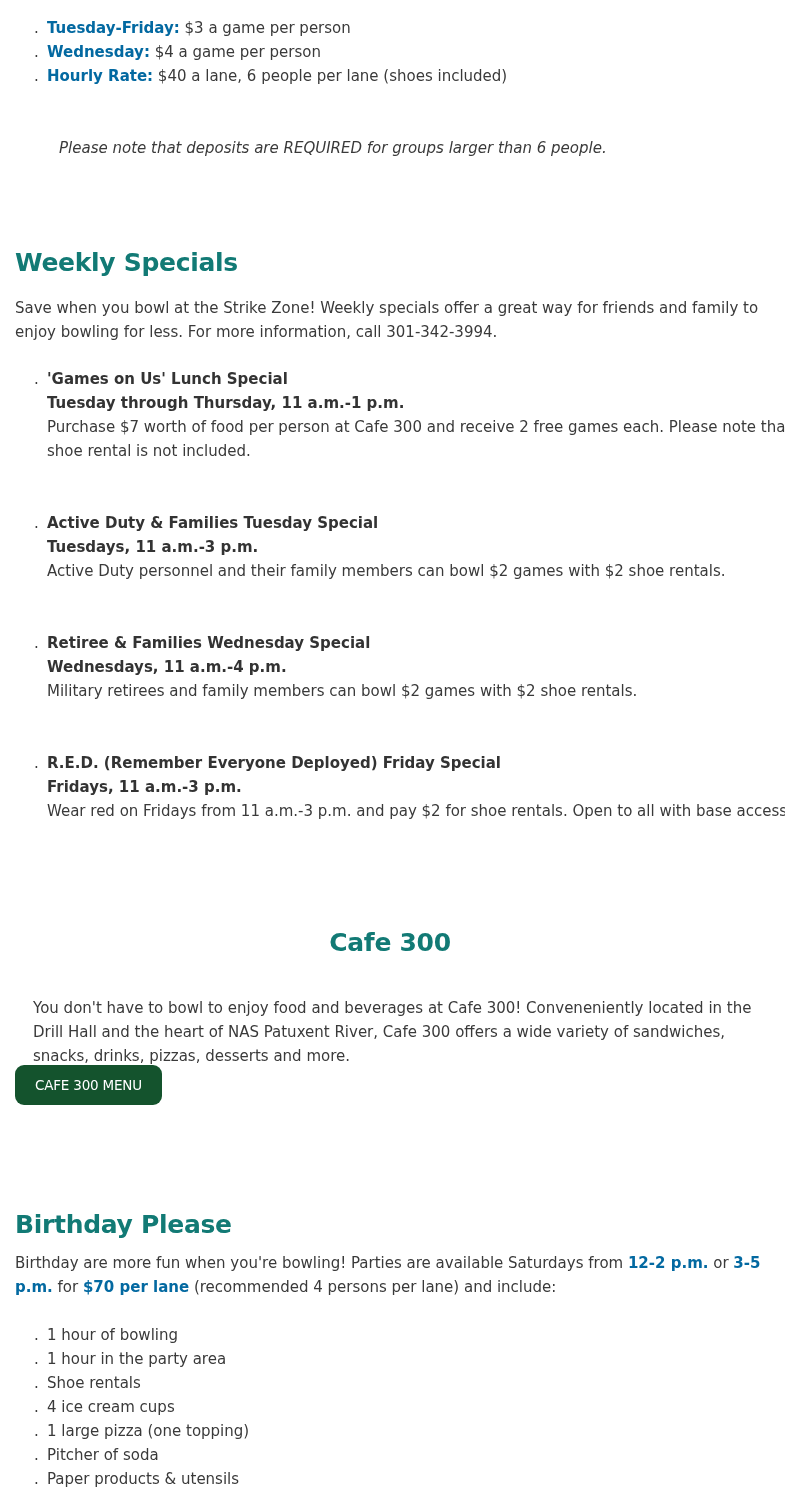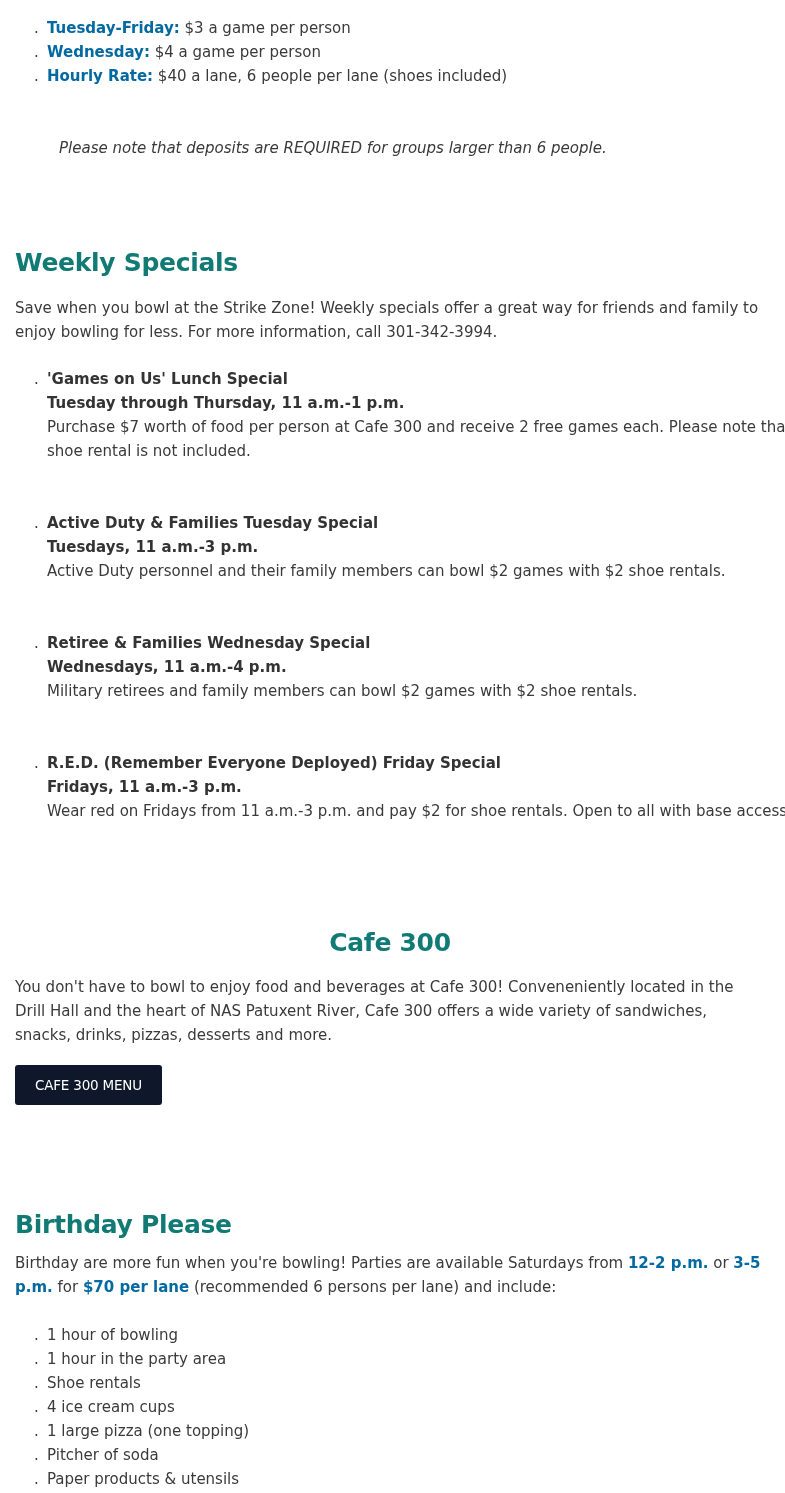--- a/index.html
+++ b/index.html
@@ -18,21 +18,21 @@
   p { margin: 0; line-height: 24px; }
   b { font-weight: bold; color: #0369a1; }
   h2 {
     margin: 0; color: #127a75; font-size: 25px; font-weight: bold; line-height: 32px;
     letter-spacing: -0.3px;
   }
   .note { font-style: italic; }
   .special { margin-bottom: 48px; }
   .special .t { font-weight: bold; color: #333; }
   .btn {
-    display: inline-block; background: #0f172a; color: #ffffff; border-radius: 3px;
+    display: inline-block; background: #14532d; color: #ffffff; border-radius: 9px;
     font-size: 13.5px; padding: 0 20px; height: 40px; line-height: 40px; letter-spacing: -0.2px;
     cursor: pointer;
   }
   .abs { position: absolute; left: 0; width: 750px; }
 </style>
 </head>
 <body>
 
 <div class="content">
 
@@ -64,27 +64,27 @@
       <div>Military retirees and family members can bowl $2 games with $2 shoe rentals.</div>
     </li>
     <li class="special">
       <div class="t">R.E.D. (Remember Everyone Deployed) Friday Special</div>
       <div class="t">Fridays, 11 a.m.-3 p.m.</div>
       <div>Wear red on Fridays from 11 a.m.-3 p.m. and pay $2 for shoe rentals. Open to all with base access.</div>
     </li>
   </ul>
 
   <h2 class="abs" style="top:927px;text-align:center;">Cafe 300</h2>
-  <p class="abs" style="top:975px;">You don't have to bowl to enjoy food and beverages at Cafe 300! Conveneniently located in the Drill Hall and the heart of NAS Patuxent River, Cafe 300 offers a wide variety of sandwiches, snacks, drinks, pizzas, desserts and more.</p>
+  <p class="abs" style="top:996px;margin-left:18px;">You don't have to bowl to enjoy food and beverages at Cafe 300! Conveneniently located in the Drill Hall and the heart of NAS Patuxent River, Cafe 300 offers a wide variety of sandwiches, snacks, drinks, pizzas, desserts and more.</p>
   <div class="abs" style="top:1065px;">
     <span class="btn">CAFE 300 MENU</span>
   </div>
 
   <h2 class="abs" style="top:1209px;">Birthday Please</h2>
-  <p class="abs" style="top:1251px;"><span>Birthday are more fun when you're bowling! Parties are available Saturdays from </span><b>12-2 p.m.</b><span> or </span><b>3-5 p.m.</b><span> for </span><b>$70 per lane</b><span> (recommended 6 persons per lane) and include:</span></p>
+  <p class="abs" style="top:1251px;"><span>Birthday are more fun when you're bowling! Parties are available Saturdays from </span><b>12-2 p.m.</b><span> or </span><b>3-5 p.m.</b><span> for </span><b>$70 per lane</b><span> (recommended 4 persons per lane) and include:</span></p>
 
   <ul class="dots abs" style="top:1323px;">
     <li>1 hour of bowling</li>
     <li>1 hour in the party area</li>
     <li>Shoe rentals</li>
     <li>4 ice cream cups</li>
     <li>1 large pizza (one topping)</li>
     <li>Pitcher of soda</li>
     <li>Paper products &amp; utensils</li>
   </ul>

